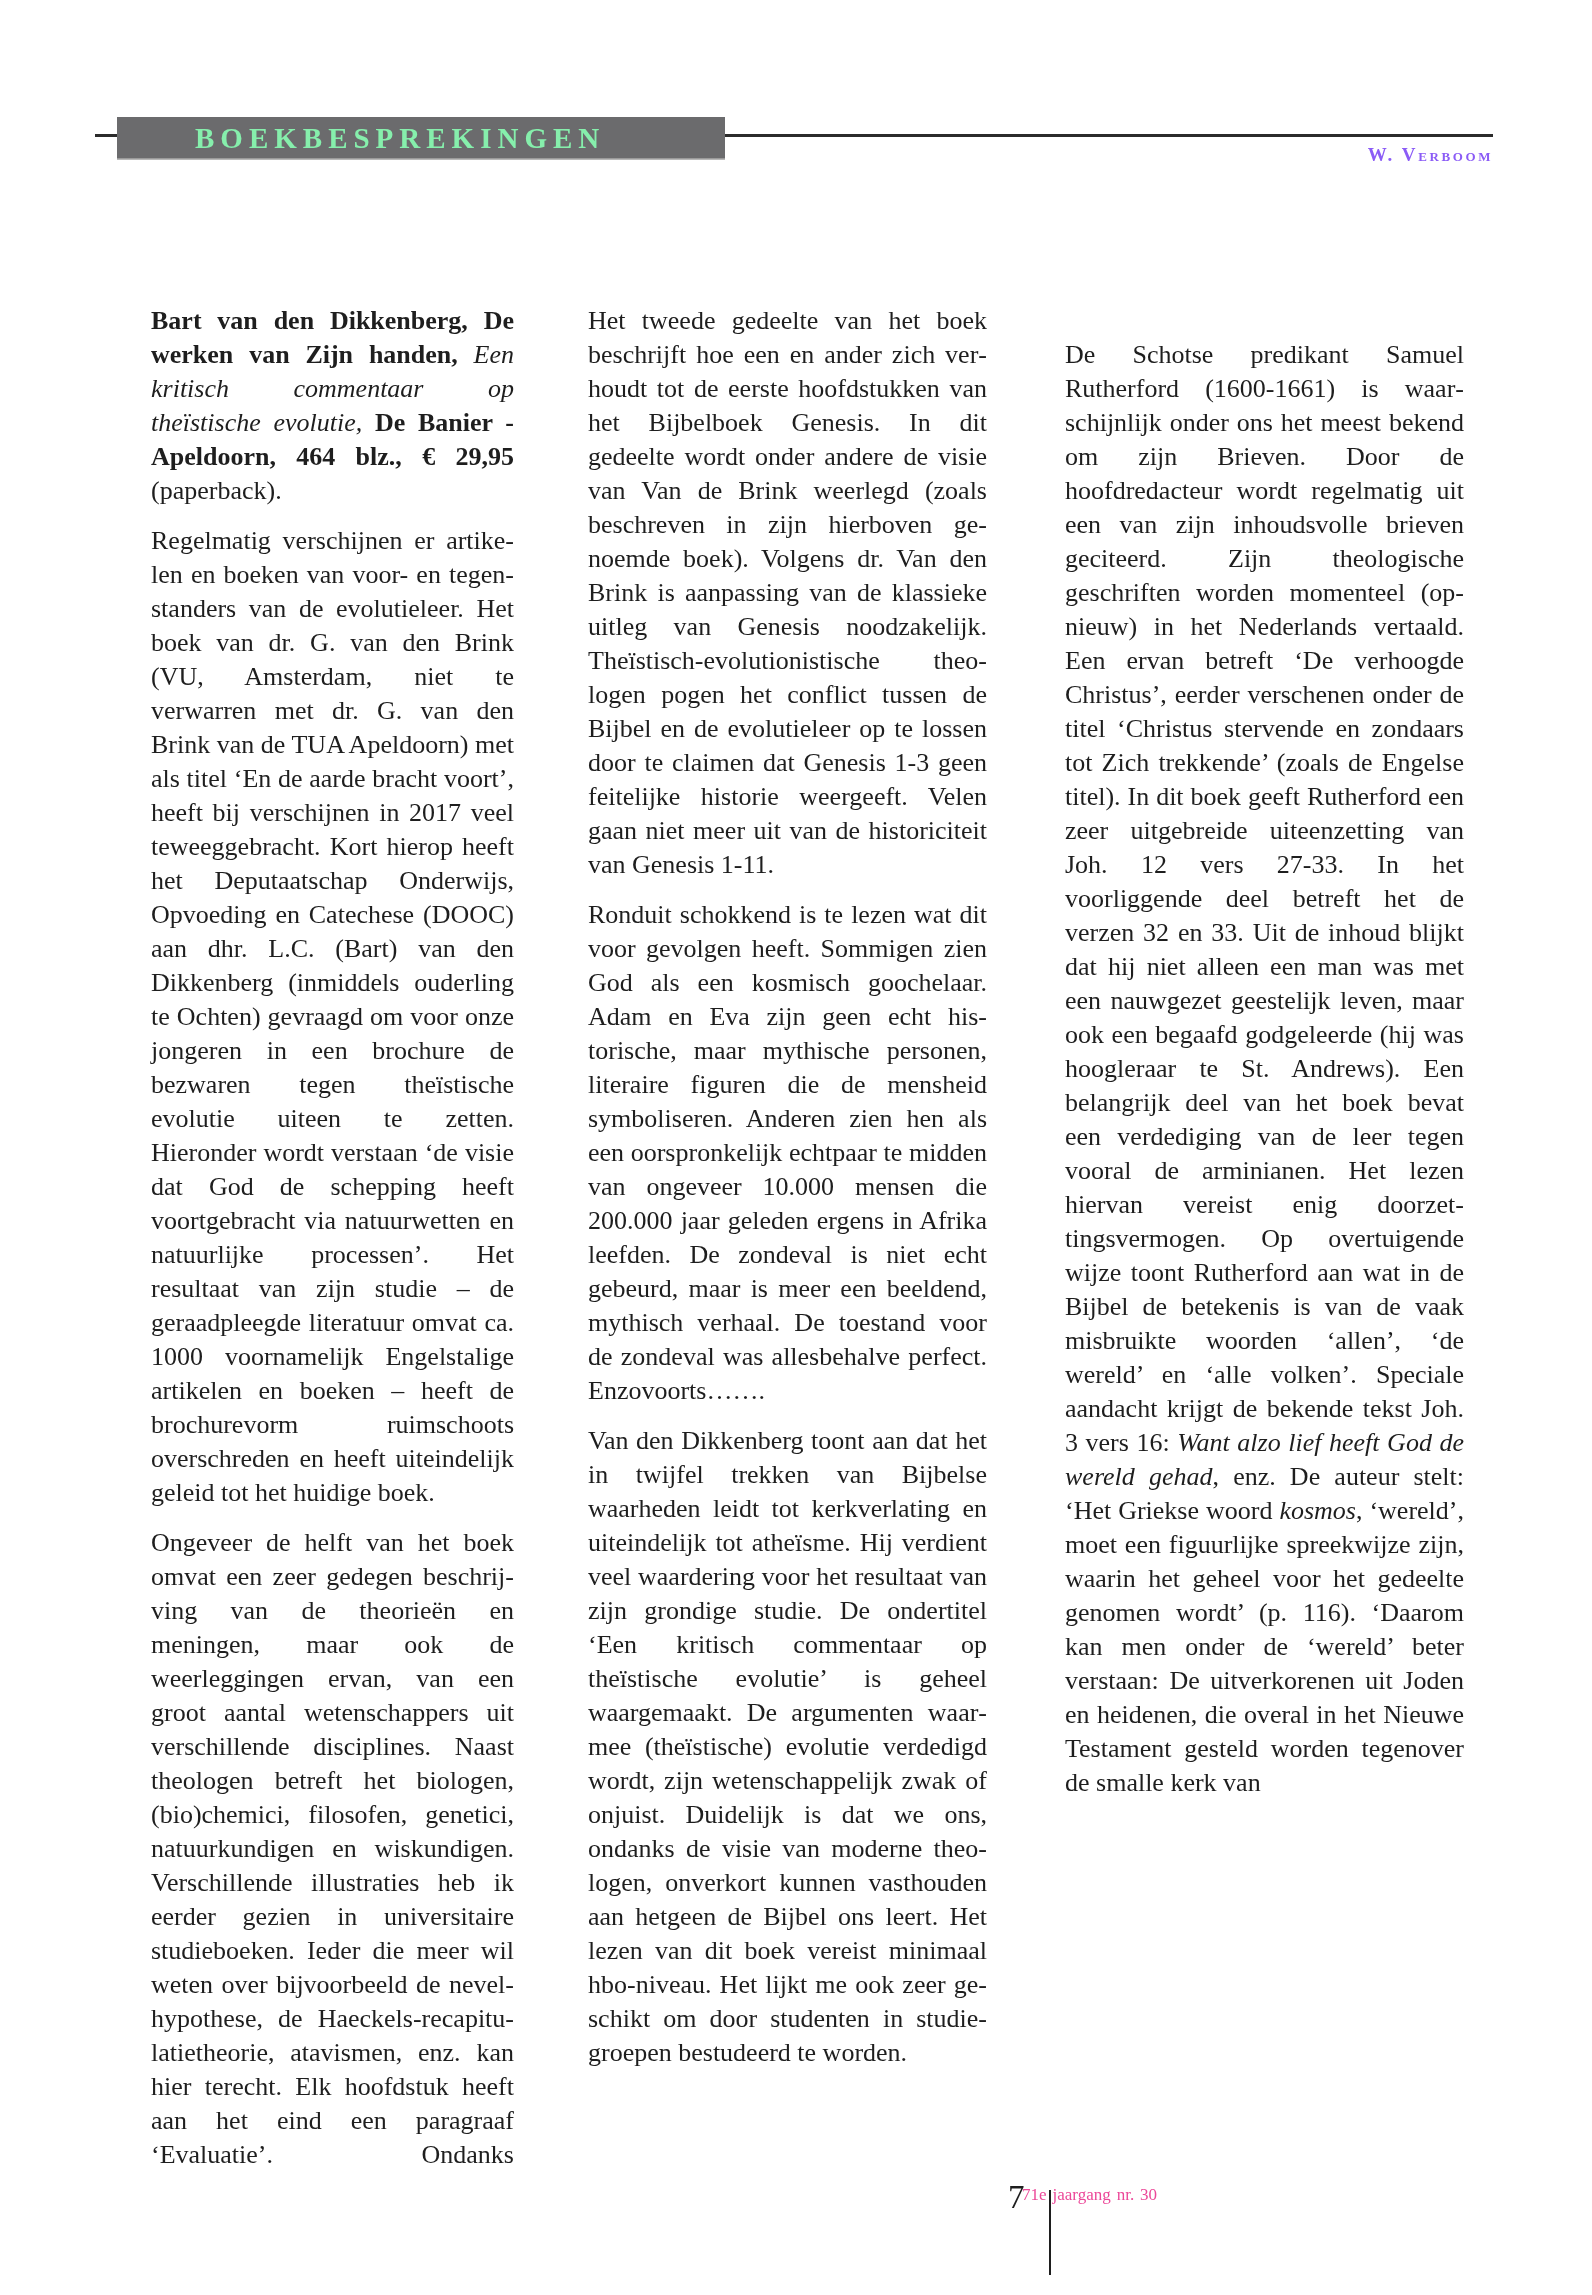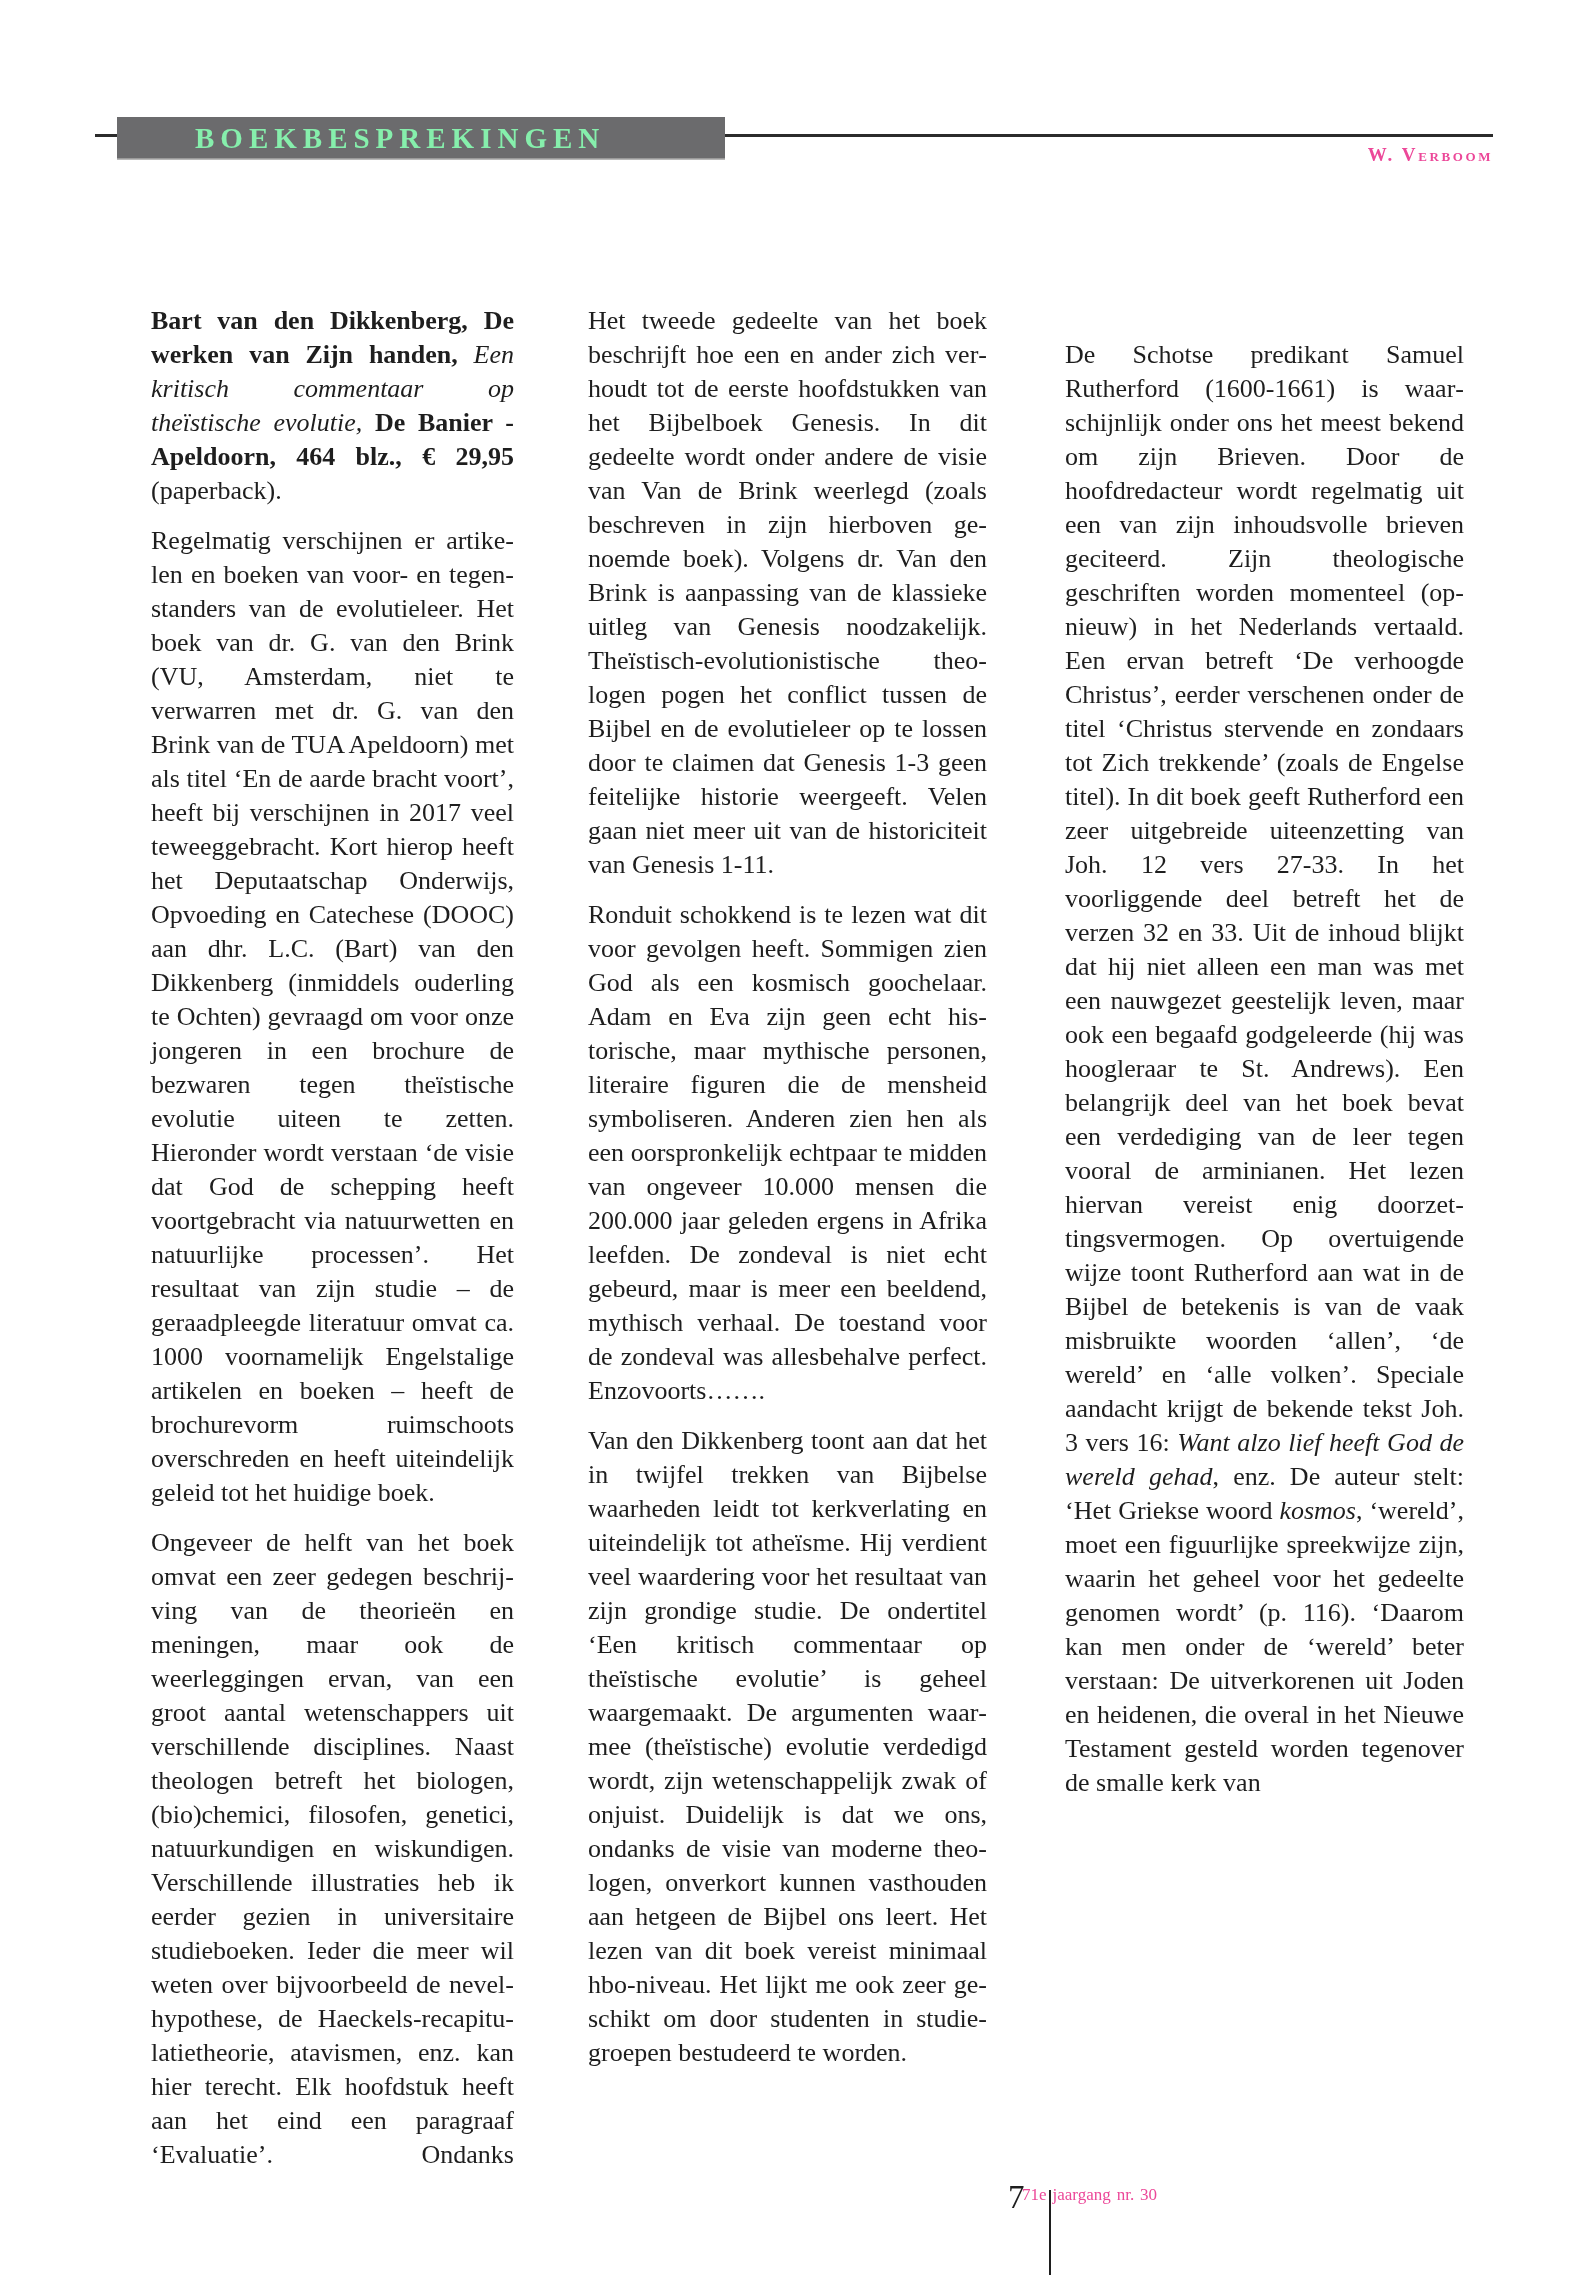--- a/index.html
+++ b/index.html
@@ -9,21 +9,21 @@
   .rule-line { position: absolute; height: 2.6px; background: #2b2b2b; }
   .rule-left { left: 95px; width: 26px; top: 134px; }
   .rule-right { left: 725px; width: 768px; top: 134px; }
 
   .section-bar { position: absolute; left: 117px; top: 117px; width: 608px; height: 41px;
                  background: #6b6b6d; box-shadow: 0 1.7px 0 #9a9a9a; }
   .section-title { position: absolute; left: 78px; top: 3.5px; color: #86efac;
                    font-family: "Liberation Serif", "DejaVu Serif", serif; font-weight: bold;
                    font-size: 29px; letter-spacing: 6px; line-height: 35px; }
 
-  .author-byline { position: absolute; right: 99px; top: 144px; color: #ec4899;
+  .author-byline { position: absolute; right: 99px; top: 144px; color: #8b5cf6;
                    font-family: "Liberation Serif", serif; font-weight: bold;
                    font-size: 19px; letter-spacing: 2.6px; font-variant: small-caps; }
 
   .column { position: absolute; top: 288px; font-size: 26px; line-height: 34px;
             text-align: justify; hyphens: manual; }
   .col-1 { left: 135px; width: 395px; }
   .col-2 { left: 572px; width: 431px; }
   .col-3 { left: 1049px; width: 431px; }
 
   .column p { margin: 16px; }

